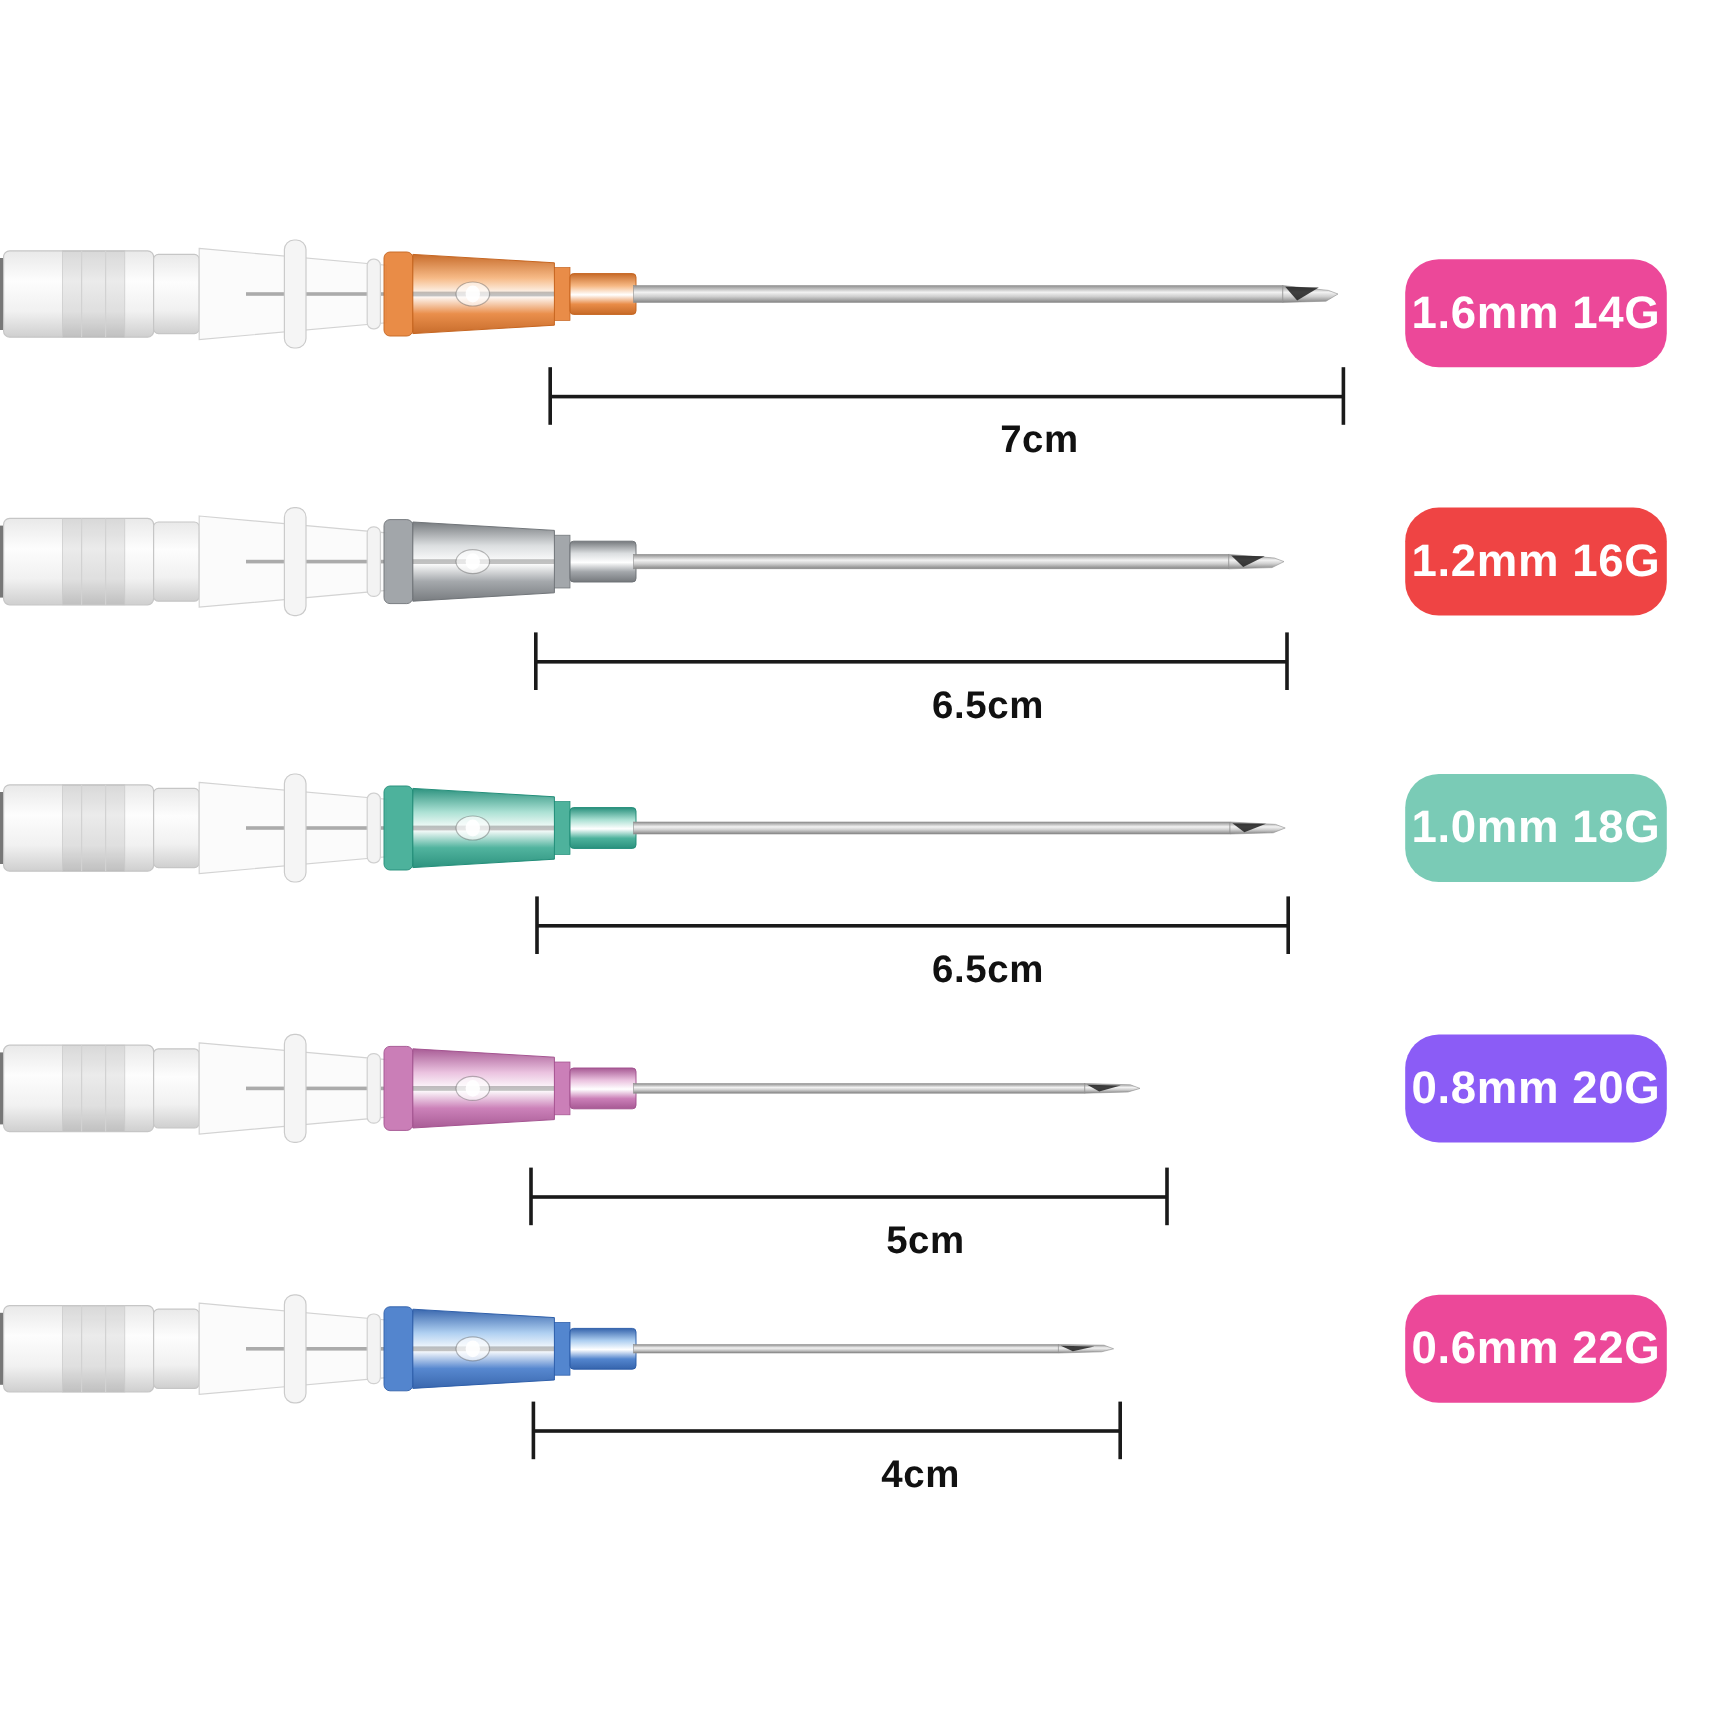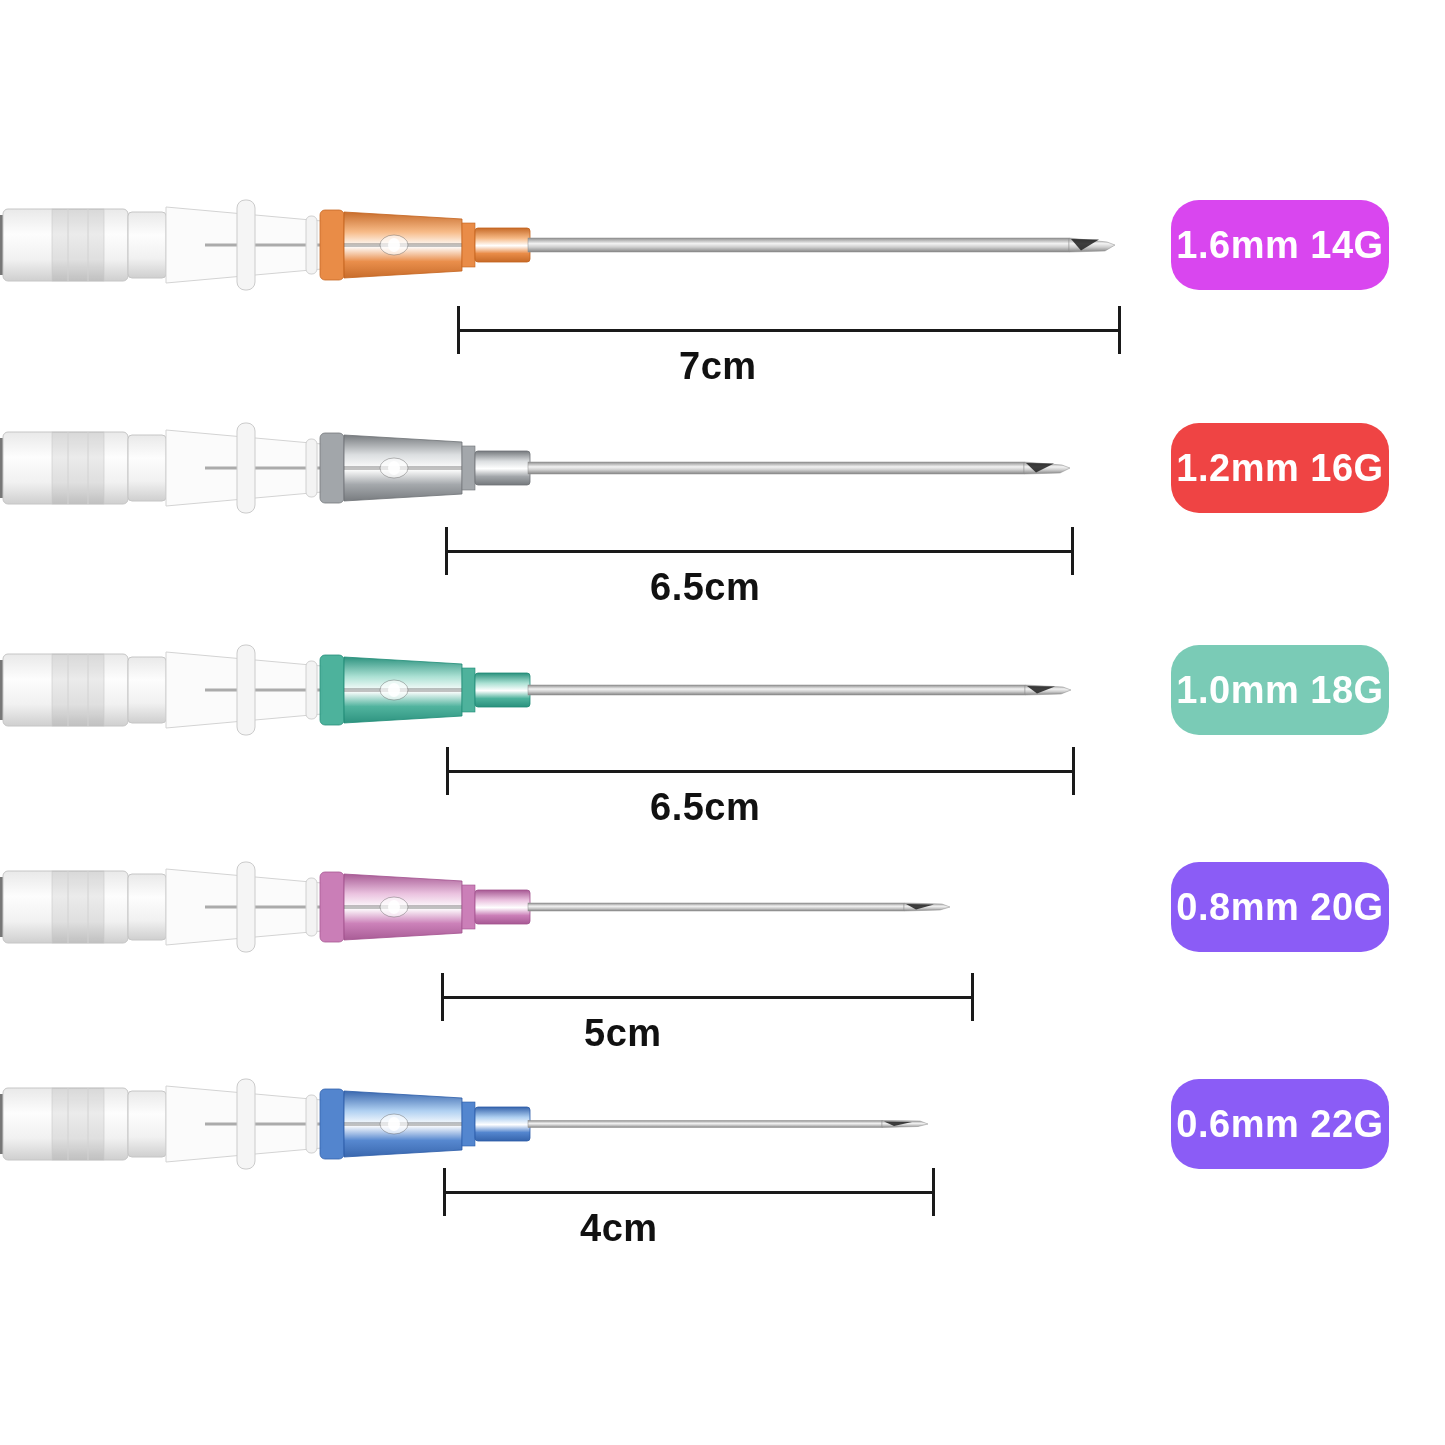--- a/index.html
+++ b/index.html
@@ -7,24 +7,24 @@
     position:relative;
     width:1445px;height:1445px;
     background:#ffffff;
     overflow:hidden;
     font-family:"Liberation Sans", sans-serif;
   }
   .row > *{position:absolute;}
   .needle{position:absolute;left:0;}
   .mline,.tick{background:#1a1a1a;}
   .mtext{
-    font-size:38px;
+    font-size:32px;
     font-weight:bold;
     color:#111;
-    text-align:left;
+    text-align:right;
     line-height:48px;
     letter-spacing:0.5px;
   }
   .badge{
     border-radius:28px;
     display:flex;
     align-items:center;
     justify-content:center;
     color:#ffffff;
     font-size:38px;
@@ -78,21 +78,21 @@
         <rect x="462" y="44" width="13" height="44" fill="#E8863E" fill-opacity="0.95" stroke="#C4621C" stroke-width="0.6"></rect>
         <rect x="475" y="49" width="55" height="34" rx="3" fill="url(#h0)" fill-opacity="0.95" stroke="#C4621C" stroke-width="0.8"></rect>
         <rect x="528" y="59" width="541" height="14" fill="url(#m0)" stroke="#8d8d8d" stroke-width="0.5"></rect>
         <path d="M1069 59 L1107 63 L1115 66 L1105 72 L1069 73 Z" fill="url(#m0)" stroke="#8d8d8d" stroke-width="0.5"></path>
         <path d="M1071 60 L1099 60.5 L1081 71.5 Z" fill="#1e1e1e" opacity="0.85"></path>
       </svg>
     <div class="tick tick-l" style="left: 457px; top: 306px; width: 3px; height: 48px;"></div>
     <div class="mline" style="left: 458px; top: 328.5px; width: 662px; height: 3px;"></div>
     <div class="tick tick-r" style="left: 1118px; top: 306px; width: 3px; height: 48px;"></div>
     <div class="mtext" style="left: 679px; top: 342px; width: 220px; height: 48px;">7cm</div>
-    <div class="badge" style="left: 1171px; top: 200px; width: 218px; height: 90px; background: #d946ef;">
+    <div class="badge" style="left: 1171px; top: 216px; width: 218px; height: 90px; background: #ec4899;">
         <span>1.6mm 14G</span>
       </div>
   </div>
 
   <div class="row">
     <svg class="needle" viewBox="0 0 1200 132" width="1200" height="132" style="top: 402px;">
         <defs>
           <linearGradient id="w1" x1="0" y1="0" x2="0" y2="1">
             <stop offset="0%" stop-color="#e9e9e9"></stop>
             <stop offset="35%" stop-color="#fdfdfd"></stop>
@@ -290,18 +290,18 @@
         <rect x="462" y="44" width="13" height="44" fill="#4A7FCC" fill-opacity="0.95" stroke="#2B5CA8" stroke-width="0.6"></rect>
         <rect x="475" y="49" width="55" height="34" rx="3" fill="url(#h4)" fill-opacity="0.95" stroke="#2B5CA8" stroke-width="0.8"></rect>
         <rect x="528" y="62.5" width="354" height="7" fill="url(#m4)" stroke="#8d8d8d" stroke-width="0.5"></rect>
         <path d="M882 62.5 L920 63 L928 66 L918 68.5 L882 69.5 Z" fill="url(#m4)" stroke="#8d8d8d" stroke-width="0.5"></path>
         <path d="M884 63.5 L912 64 L894 68 Z" fill="#1e1e1e" opacity="0.85"></path>
       </svg>
     <div class="tick tick-l" style="left: 443px; top: 1168px; width: 3px; height: 48px;"></div>
     <div class="mline" style="left: 444px; top: 1190.5px; width: 490px; height: 3px;"></div>
     <div class="tick tick-r" style="left: 932px; top: 1168px; width: 3px; height: 48px;"></div>
     <div class="mtext" style="left: 580px; top: 1204px; width: 220px; height: 48px;">4cm</div>
-    <div class="badge" style="left: 1171px; top: 1079px; width: 218px; height: 90px; background: #8b5cf6;">
+    <div class="badge" style="left: 1171px; top: 1079px; width: 218px; height: 90px; background: #ec4899;">
         <span>0.6mm 22G</span>
       </div>
   </div>
 
 </div>
 
 </body></html>

